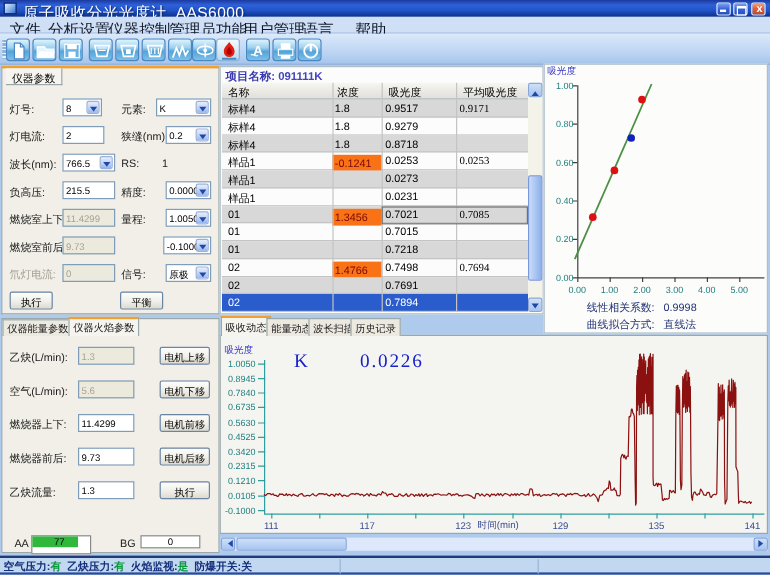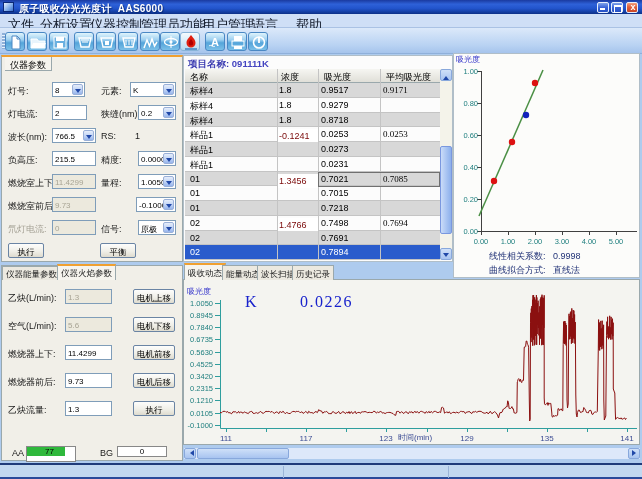--- a/index.html
+++ b/index.html
@@ -1,19 +1,19 @@
 <!DOCTYPE html>
 <html><head><meta charset="utf-8">
 <style>
 *{margin:0;padding:0;box-sizing:border-box;font-family:"Liberation Sans",sans-serif;}
 body{width:642px;height:479px;overflow:hidden;position:relative;background:#aecbee;}
 .abs{position:absolute;}
 #titlebar{left:0;top:0;width:642px;height:14px;background:linear-gradient(180deg,#1a3aa0 0%,#2e61d8 30%,#2254cc 60%,#123c9e 88%,#0c2f86 100%);}
 #title-ic{left:3px;top:2px;width:11px;height:10px;background:linear-gradient(135deg,#e8f2ff,#7aa8e8 60%,#3a6ec8);border:1px solid #0a2878;}
-#title-tx{left:19px;top:2px;color:#fff;font-size:10px;font-weight:bold;letter-spacing:0.3px;text-shadow:1px 1px 1px #082a7a;}
+#title-tx{left:19px;top:2px;color:#fff;font-size:13px;font-weight:normal;letter-spacing:0.3px;text-shadow:1px 1px 1px #082a7a;}
 .winbtn{top:2px;width:12px;height:11px;border:1px solid #e6eefc;border-radius:2px;}
 #btn-min{left:597px;background:linear-gradient(180deg,#7da1ea,#3964d8 50%,#2450c4);}
 #btn-min:after{content:"";position:absolute;left:2px;bottom:2px;width:5px;height:2px;background:#fff;}
 #btn-max{left:611px;background:linear-gradient(180deg,#7da1ea,#3964d8 50%,#2450c4);}
 #btn-max:after{content:"";position:absolute;left:2px;top:2px;width:6px;height:5px;border:1px solid #fff;border-top-width:2px;}
 #btn-close{left:626px;background:linear-gradient(180deg,#f0a080,#e0603c 45%,#c84424);}
 #btn-close:after{content:"x";position:absolute;left:3.5px;top:-1px;color:#fff;font-size:9px;font-weight:bold;}
 #menubar{left:0;top:14px;width:642px;height:14px;background:#cfdff6;border-bottom:1px solid #aac2e4;}
 #menubar span{position:absolute;top:2px;font-size:13px;color:#101828;}
 #toolbar{left:0;top:28px;width:642px;height:26px;background:linear-gradient(180deg,#dcE9fa,#b8d2f2 70%,#a6c4ec);border-bottom:1px solid #8fb0da;}
@@ -34,21 +34,21 @@
 
 #mid{left:183px;top:55px;width:270px;height:207px;background:#fcfcfc;border:1px solid #b0bec8;}
 #proj{left:188px;top:58px;font-size:9.5px;font-weight:bold;color:#3a3ab0;}
 #tbl{left:185px;top:69px;width:255px;}
 .trow{position:relative;height:14.75px;border-bottom:1px solid #c4c4c4;font-size:9px;}
 .trow div{position:absolute;top:2px;white-space:nowrap;}
 .c1{left:5px;}.c2{left:94px;}.c3{left:136px;}.c4{left:198px;font-family:Liberation Serif, serif;}
 #thead{height:14px;background:linear-gradient(180deg,#f6f6f2,#e0dfd8);border-bottom:1px solid #9aa8ac;font-size:9px;}
 .gray{background:#d8d8d8;}
 .sel{background:#2a5ccc;color:#fff;}
-.redcell{position:absolute;left:92px;top:0;width:41px;height:14px;background:#ffffff;color:#7a0808;padding:2px 0 0 2px;}
+.redcell{position:absolute;left:92px;top:0;width:41px;height:14px;background:#f97316;color:#7a0808;padding:2px 0 0 2px;}
 
 .sb-ar{position:absolute;background:linear-gradient(180deg,#cfe0f8,#a8c4f0);border:1px solid #88a8dc;border-radius:2px;}
 .sb-ar:after{content:"";position:absolute;border:3px solid transparent;}
 
 #rp{left:453px;top:53px;width:187px;height:225px;background:#fcfcfa;border:1px solid #b0bec8;}
 
 #bp{left:183px;top:262px;width:457px;height:199px;}
 #bpage{position:absolute;left:0;top:17px;width:457px;height:166px;background:#f4f4f0;border:1px solid #9aa8ac;}
 .btab{position:absolute;top:3px;height:15px;background:#ece9e0;border:1px solid #9aa8ac;border-bottom:none;font-size:8.5px;padding:2.5px 3px 0 3px;color:#202020;}
 .btab.act{top:1px;height:17px;background:#f6f4ee;border-top:2px solid #f0a030;}
@@ -357,15 +357,16 @@
 <path d="M220.0 412.0 L220.9 412.9 L221.8 412.6 L222.9 411.4 L224.1 411.3 L225.2 411.4 L226.1 412.3 L227.6 411.5 L228.5 412.8 L230.1 412.7 L231.2 413.7 L232.0 413.4 L233.1 411.6 L234.0 412.0 L235.4 411.7 L236.7 412.9 L237.8 412.6 L238.6 411.4 L239.6 413.0 L240.7 412.0 L242.0 412.4 L243.1 413.3 L244.4 411.8 L245.7 412.6 L247.2 413.1 L248.2 413.7 L249.1 412.3 L250.5 411.6 L251.7 411.3 L253.0 413.2 L254.3 413.5 L255.3 413.0 L256.6 412.7 L257.8 413.4 L259.3 412.4 L260.7 411.4 L262.0 412.9 L263.6 413.3 L264.7 412.2 L266.0 411.3 L267.2 411.6 L268.1 411.4 L269.5 411.5 L270.5 412.2 L272.0 411.4 L273.1 412.6 L274.6 413.3 L276.1 411.9 L277.2 412.1 L278.8 413.7 L279.7 411.7 L280.7 411.8 L281.9 412.7 L282.9 411.2 L284.0 412.2 L285.2 413.7 L286.6 412.5 L287.9 413.0 L288.7 413.5 L290.2 413.5 L291.6 412.2 L292.7 411.5 L294.0 411.4 L294.9 411.7 L295.8 412.1 L296.7 411.2 L297.6 411.5 L298.7 411.3 L300.2 412.8 L301.1 411.9 L302.2 412.1 L303.1 413.4 L304.7 412.4 L305.8 411.4 L306.7 412.1 L307.7 413.4 L308.7 411.3 L310.2 412.6 L311.1 412.6 L312.0 412.6 L313.5 413.4 L314.9 411.9 L316.0 411.6 L317.4 412.6 L318.8 409.6 L319.8 410.8 L321.4 410.9 L322.8 413.3 L324.2 411.8 L325.5 412.1 L326.3 411.3 L327.3 411.9 L328.7 413.7 L329.8 413.6 L331.4 413.7 L332.5 411.8 L333.5 411.7 L334.4 412.8 L336.0 413.4 L337.1 412.9 L338.6 411.4 L339.9 413.6 L341.3 413.2 L342.5 411.7 L344.0 412.1 L345.4 413.7 L346.5 412.2 L348.1 413.1 L349.0 411.5 L349.9 413.6 L351.4 411.6 L352.8 413.7 L354.2 412.1 L355.4 411.5 L356.2 413.7 L357.5 412.6 L359.1 412.3 L360.6 413.3 L361.5 411.9 L362.6 411.8 L363.8 411.9 L365.0 411.5 L366.5 412.1 L367.7 412.7 L369.2 412.3 L370.7 412.5 L372.0 412.6 L372.8 412.3 L373.7 411.2 L375.2 411.6 L376.3 413.1 L377.6 412.0 L378.8 412.6 L380.2 411.5 L381.5 411.8 L382.5 413.2 L383.7 412.7 L385.1 413.6 L386.3 412.8 L387.5 412.5 L388.8 412.4 L390.0 412.4 L391.6 413.0 L393.1 413.6 L394.1 414.7 L395.7 415.4 L396.6 411.5 L397.7 411.4 L398.7 411.4 L400.1 413.2 L401.6 411.6 L402.9 412.9 L403.9 413.5 L405.4 411.8 L407.0 412.2 L408.2 413.8 L409.7 411.6 L410.8 412.5 L411.9 411.7 L412.9 413.1 L413.7 412.6 L414.9 411.2 L416.0 412.8 L417.2 411.4 L418.8 413.2 L420.3 411.5 L421.3 411.3 L422.8 411.9 L423.7 412.3 L425.2 413.3 L426.2 411.6 L427.7 412.7 L429.1 411.4 L429.9 413.0 L431.1 411.4 L432.6 412.8 L434.1 411.4 L435.6 411.4 L437.1 412.4 L438.1 412.6 L439.7 411.9 L440.6 412.6 L441.6 407.5 L442.5 407.3 L443.5 408.0 L444.5 413.2 L445.5 412.5 L446.5 412.1 L447.3 411.9 L448.1 413.1 L449.3 411.7 L450.5 413.6 L451.4 413.3 L452.5 412.5 L454.0 412.2 L455.2 413.0 L456.8 412.1 L458.3 413.0 L459.6 412.3 L460.7 411.3 L461.6 411.4 L463.0 411.9 L463.9 411.4 L465.4 413.5 L466.7 411.9 L467.7 412.0 L468.9 411.6 L470.0 411.9 L471.6 413.7 L472.8 411.8 L474.4 412.0 L475.5 411.2 L476.6 412.4 L477.8 411.7 L479.0 411.2 L480.0 411.4 L481.1 411.3 L481.9 412.0 L482.9 412.7 L484.2 413.2 L485.5 413.1 L487.0 412.2 L488.0 413.8 L489.0 413.1 L490.3 411.3 L491.7 413.5 L493.0 413.1 L494.5 411.6 L495.7 412.5 L497.5 415.0 L498.5 418.0 L499.5 414.0 L500.0 412.6 L501.0 412.7 L502.0 412.2 L503.3 409.0 L503.5 409.1 L504.2 408.5 L504.9 408.5 L505.6 407.2 L506.3 406.7 L507.0 407.0 L507.7 400.8 L508.4 402.2 L509.1 408.4 L509.8 408.4 L510.5 408.5 L511.2 408.0 L511.9 406.6 L512.6 408.8 L513.3 408.7 L514.2 413.0 L514.5 413.0 L515.3 413.1 L516.1 413.3 L516.9 412.1 L517.3 382.0 L517.5 381.5 L518.1 379.4 L518.7 378.6 L519.3 379.5 L519.9 381.5 L520.5 379.2 L521.1 381.6 L521.7 382.6 L522.3 380.5 L522.9 380.0 L523.5 380.4 L524.2 348.0 L524.4 346.9 L525.0 347.3 L525.6 346.6 L526.2 341.0 L526.8 341.0 L527.4 344.2 L528.0 344.8 L528.6 347.2 L529.3 400.0 L529.7 421.0 L530.2 419.0 L530.5 322.5 L530.8 312.8 L531.1 342.1 L531.3 308.6 L531.6 337.5 L531.9 306.1 L532.2 329.1 L532.5 299.8 L532.7 345.7 L533.0 295.2 L533.3 339.5 L533.6 295.1 L533.9 339.4 L534.1 298.8 L534.4 345.3 L534.7 297.3 L535.0 335.7 L535.3 303.5 L535.5 335.6 L535.8 299.7 L536.1 344.6 L536.4 295.1 L536.7 344.8 L536.9 297.4 L537.2 334.0 L537.5 303.1 L537.8 324.8 L538.1 300.7 L538.3 328.0 L538.6 312.9 L538.9 335.4 L539.2 312.0 L539.5 344.8 L539.7 306.3 L540.0 338.7 L540.3 299.2 L540.6 338.3 L540.9 297.5 L541.1 328.7 L541.4 296.7 L541.7 345.2 L542.0 294.7 L542.3 325.0 L542.5 297.6 L542.8 344.6 L543.1 305.7 L543.4 345.0 L543.7 297.8 L543.9 327.9 L544.2 295.3 L544.2 398.0 L544.5 403.8 L545.2 404.8 L545.9 404.5 L546.6 403.3 L547.3 402.6 L548.0 405.4 L548.7 402.8 L549.4 403.9 L550.1 403.5 L550.8 403.4 L551.8 413.0 L552.0 416.6 L552.8 417.1 L553.6 415.4 L554.4 416.4 L555.2 415.5 L556.0 416.1 L556.8 415.7 L557.6 415.2 L558.0 408.7 L558.8 408.8 L559.6 410.5 L560.4 409.5 L561.2 408.8 L562.0 410.5 L562.8 410.7 L563.2 344.7 L563.6 321.7 L563.9 343.2 L564.3 321.1 L564.6 344.1 L565.0 321.1 L565.3 343.4 L565.7 323.1 L566.0 345.4 L566.4 330.6 L566.3 325.0 L566.6 343.0 L567.0 400.0 L567.5 408.0 L568.2 404.0 L568.6 342.0 L569.0 313.8 L569.3 339.3 L569.7 316.0 L570.0 339.0 L570.4 312.4 L570.7 336.5 L571.1 311.3 L571.4 343.7 L571.8 308.4 L572.1 340.0 L572.5 318.0 L572.8 342.9 L573.2 310.1 L573.5 338.2 L573.9 310.7 L574.2 339.2 L574.6 314.5 L574.9 343.6 L575.3 322.1 L575.8 395.0 L576.3 414.0 L577.0 417.0 L577.5 412.6 L578.4 410.1 L579.3 410.1 L580.2 412.1 L581.1 412.7 L582.0 411.4 L582.9 411.8 L583.8 407.5 L584.7 408.7 L585.6 410.3 L586.5 412.5 L587.4 412.6 L588.3 412.9 L589.2 410.7 L590.1 410.3 L591.0 410.5 L591.9 414.1 L592.8 414.5 L593.7 412.8 L594.6 412.2 L595.5 411.9 L596.4 412.3 L597.3 411.4 L598.3 348.3 L598.6 319.6 L599.0 349.7 L599.4 322.5 L599.7 350.5 L600.1 328.7 L600.4 346.8 L600.8 320.9 L601.1 346.5 L601.5 328.5 L601.8 349.2 L602.2 320.7 L602.5 345.4 L602.9 326.9 L603.2 348.5 L603.6 324.8 L603.8 400.0 L604.3 420.0 L605.0 418.0 L605.8 416.0 L606.5 335.8 L606.9 321.6 L607.2 334.1 L607.6 316.8 L607.9 337.7 L608.3 327.3 L608.6 339.2 L609.0 326.1 L609.3 337.8 L609.7 315.8 L610.0 336.0 L610.4 327.4 L610.7 339.6 L611.1 316.9 L611.4 334.2 L611.8 320.0 L612.1 339.4 L612.5 318.7 L612.8 336.1 L613.2 322.7 L613.3 389.0 L614.0 391.0 L614.8 393.0 L615.3 412.0 L615.6 419.4 L616.5 417.9 L617.4 417.5 L618.3 418.1 L619.2 418.3 L620.1 418.9 L621.0 417.8 L621.9 419.2 L622.8 419.0 L623.7 418.5 L624.6 417.9 L625.5 419.5 L626.4 418.1" stroke="#8b1010" stroke-width="1" fill="none" stroke-linejoin="round"></path>
 </svg>
 <div class="abs" style="left:184px;top:448px;width:456px;height:11px;background:#dde8fa"></div>
 <div class="abs sb-ar" style="left:184px;top:448px;width:12px;height:11px"></div>
 <div class="abs" style="left:187px;top:450px;width:0;height:0;border:3px solid transparent;border-right:4px solid #2048a8"></div>
 <div class="abs sb-ar" style="left:628px;top:448px;width:12px;height:11px"></div>
 <div class="abs" style="left:632px;top:450px;width:0;height:0;border:3px solid transparent;border-left:4px solid #2048a8"></div>
 <div class="abs" style="left:197px;top:448px;width:92px;height:11px;background:linear-gradient(180deg,#cfe0f8,#a8c4f0);border:1px solid #88a8dc;border-radius:2px"></div>
 <div class="abs" id="sline"></div>
 <div class="abs" id="sbar">
+<span style="left:3px">空气压力:<b class="grn">有</b>&nbsp; 乙炔压力:<b class="grn">有</b>&nbsp; 火焰监视:<b class="grn">是</b>&nbsp; 防爆开关:关</span>
 <i style="position:absolute;left:283px;top:1px;width:1px;height:12px;background:#9ab4d8"></i>
     <i style="position:absolute;left:448px;top:1px;width:1px;height:12px;background:#9ab4d8"></i>
 </div>
 
 </body></html>

